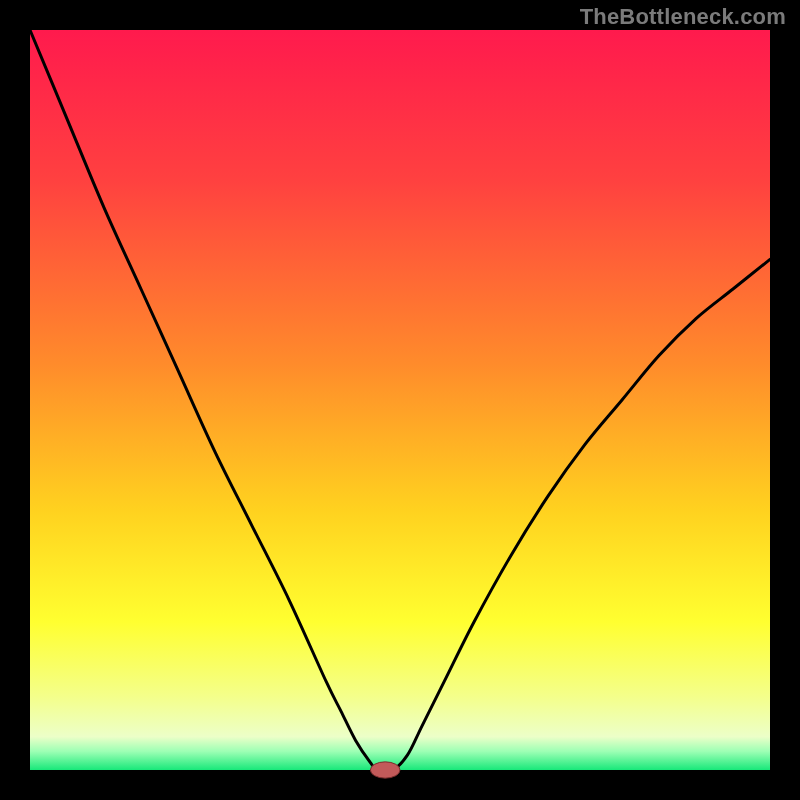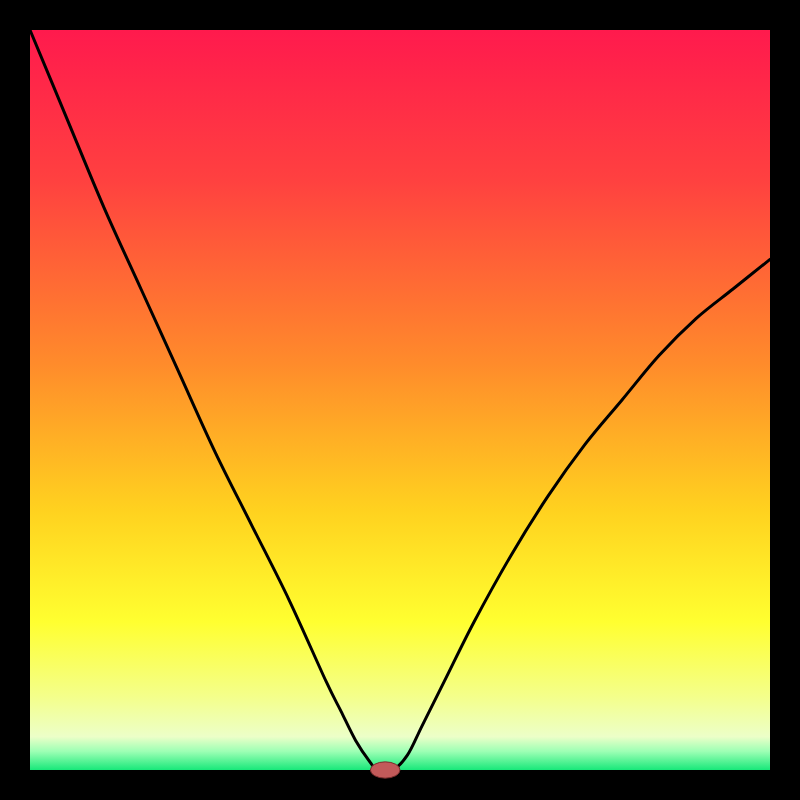--- a/index.html
+++ b/index.html
@@ -30,20 +30,21 @@
   svg {
     position: absolute;
     top: 0;
     left: 0;
   }
 </style>
 </head>
 <body>
 
 <div class="frame">
+  <div class="watermark">TheBottleneck.com</div>
   <svg id="plot-svg" width="800" height="800" viewBox="0 0 800 800">
       <defs>
         <linearGradient id="bg-grad" x1="0" y1="0" x2="0" y2="1">
           <stop offset="0%" stop-color="#ff1a4d"></stop>
           <stop offset="20%" stop-color="#ff4040"></stop>
           <stop offset="45%" stop-color="#ff8b2b"></stop>
           <stop offset="65%" stop-color="#ffd21f"></stop>
           <stop offset="80%" stop-color="#ffff30"></stop>
           <stop offset="90%" stop-color="#f4ff8a"></stop>
           <stop offset="95.5%" stop-color="#ecffc8"></stop>

